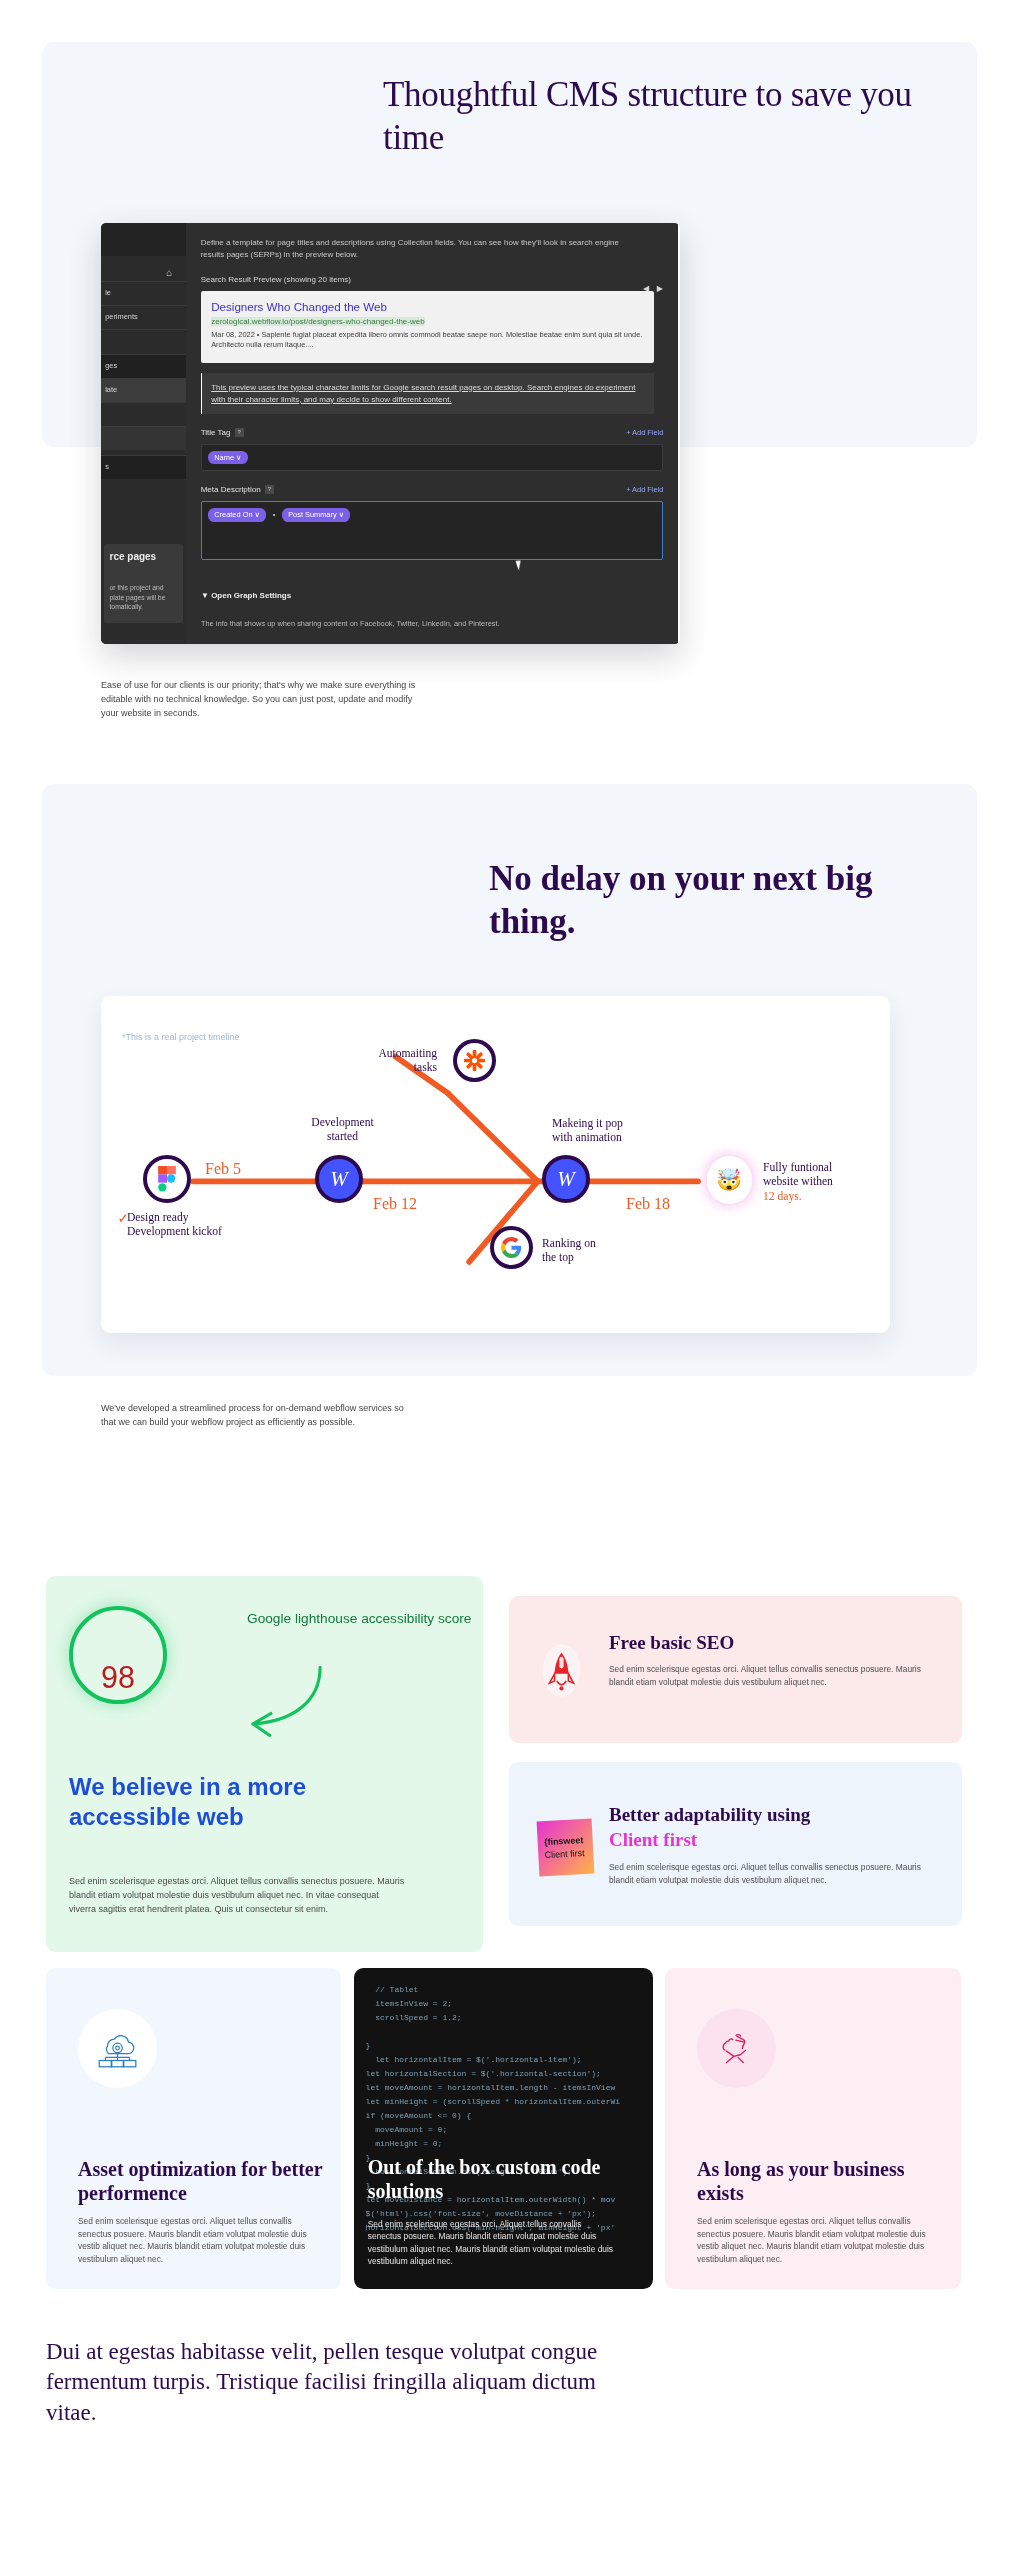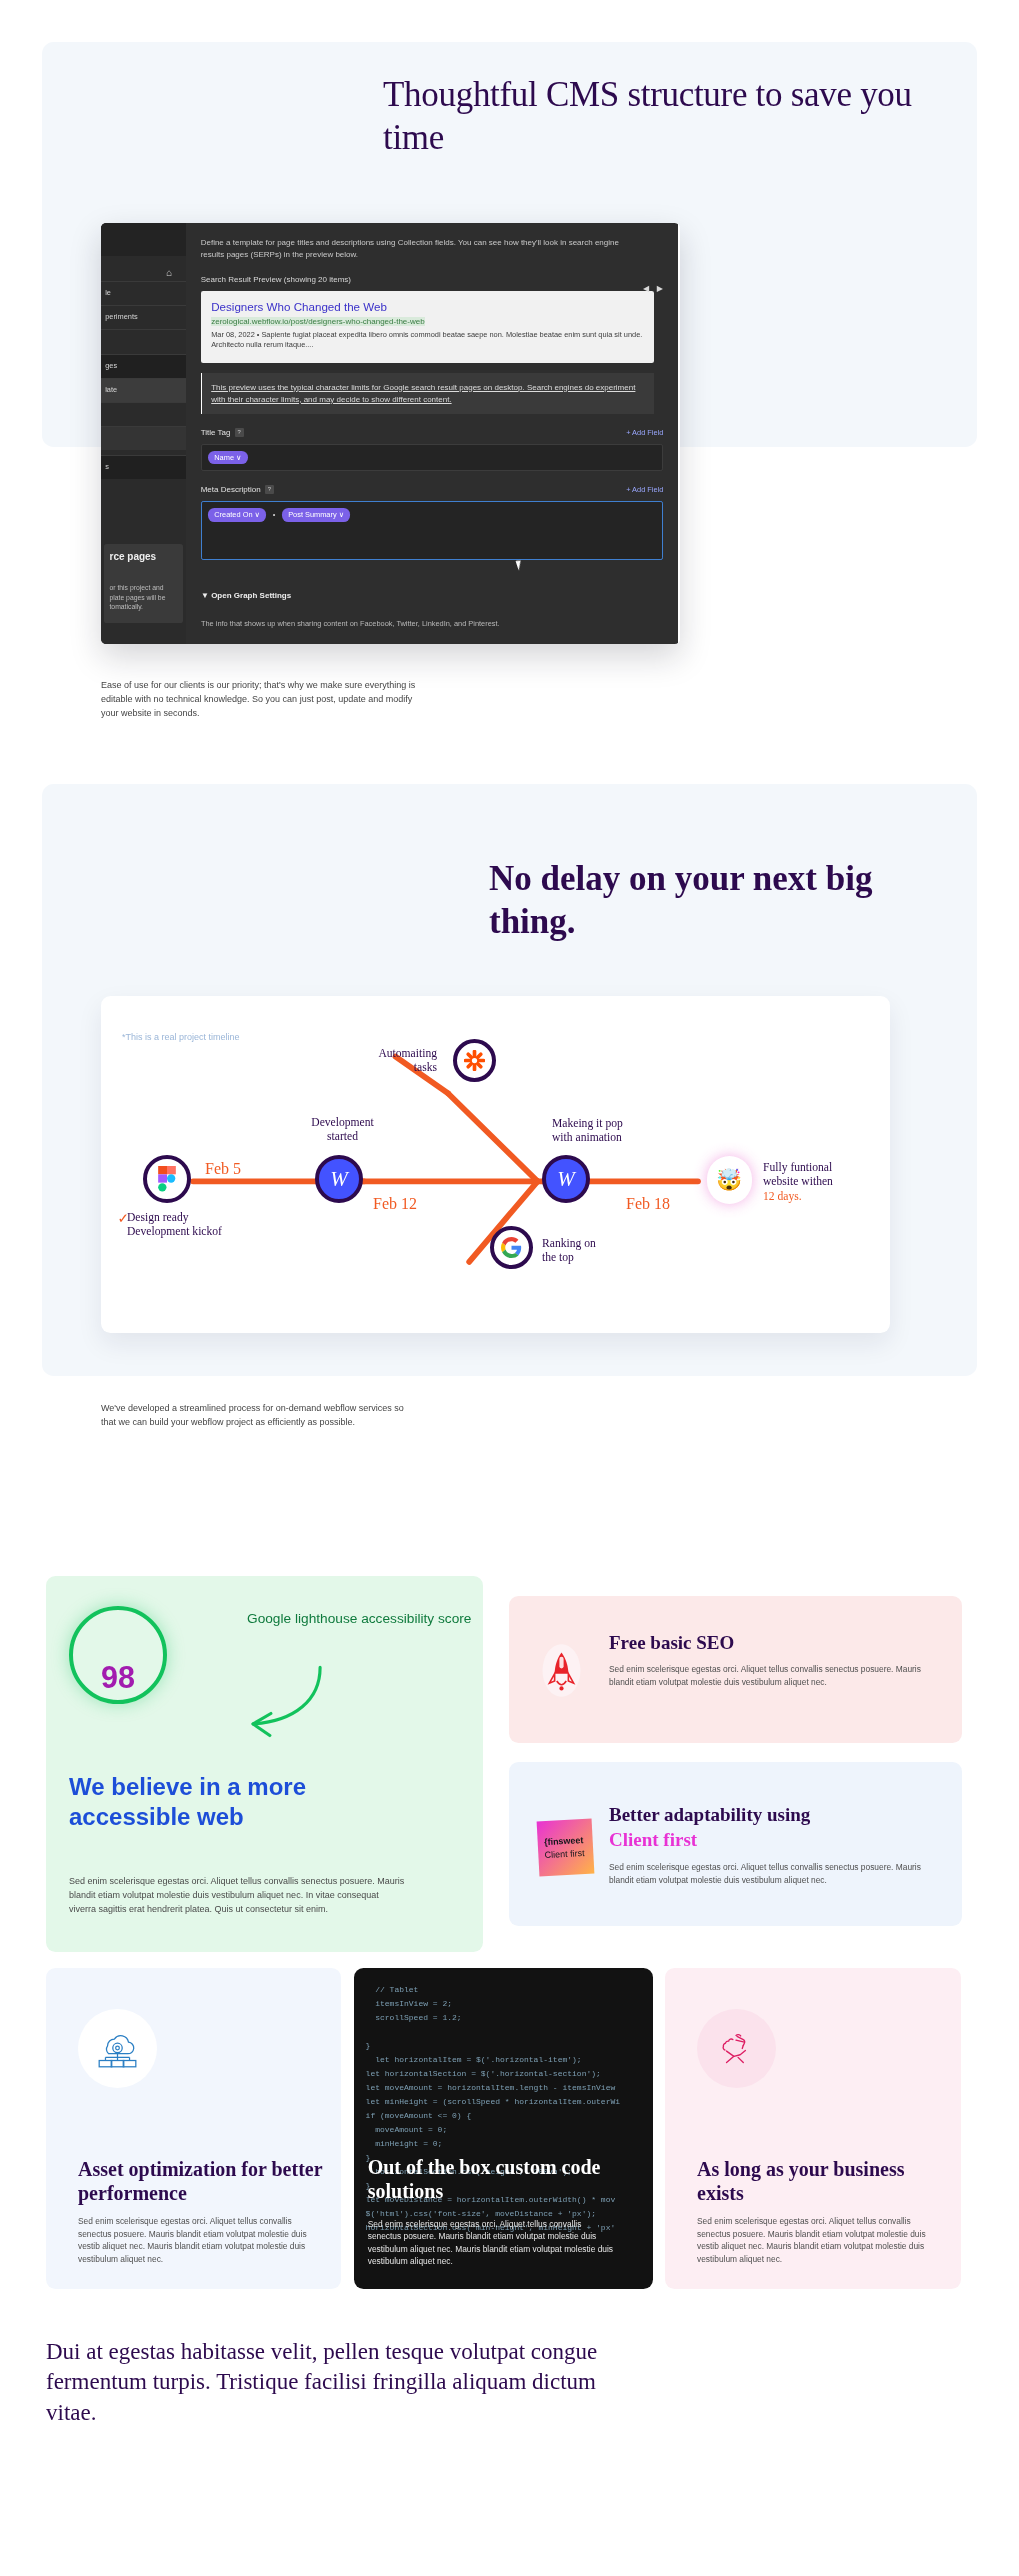--- a/index.html
+++ b/index.html
@@ -131,21 +131,21 @@
   
   .green-card{
     position:absolute;left:46px;top:1576px;width:437px;height:376px;
     background:#e3f8e9;border-radius:9.5px;
   }
   .score-ring{
     position:absolute;left:69px;top:1606px;width:98px;height:98px;border-radius:50%;
     border:4.2px solid #12c25c;display:flex;align-items:center;justify-content:center;
     box-shadow:0 0 17px rgba(18,194,92,.35);
   }
-  .score-ring span{font-size:30.5px;color:#a21caf;font-weight:700;line-height:1;margin-top:44px;}
+  .score-ring span{font-size:30.5px;color:#b91c1c;font-weight:400;line-height:1;margin-top:44px;}
   .lh-text{
     position:absolute;left:247px;top:1610px;color:#0f7a3d;font-size:13.7px;line-height:1.35;
   }
   .lh-arrow{position:absolute;left:232px;top:1658px;width:105px;height:89px;}
   .gc-title{
     position:absolute;left:69px;top:1772px;width:347px;
     font-family:Liberation Sans, sans-serif;font-size:24px;line-height:1.24;color:#1d4ed8;
   }
   .gc-body{
     position:absolute;left:69px;top:1875px;width:337px;

